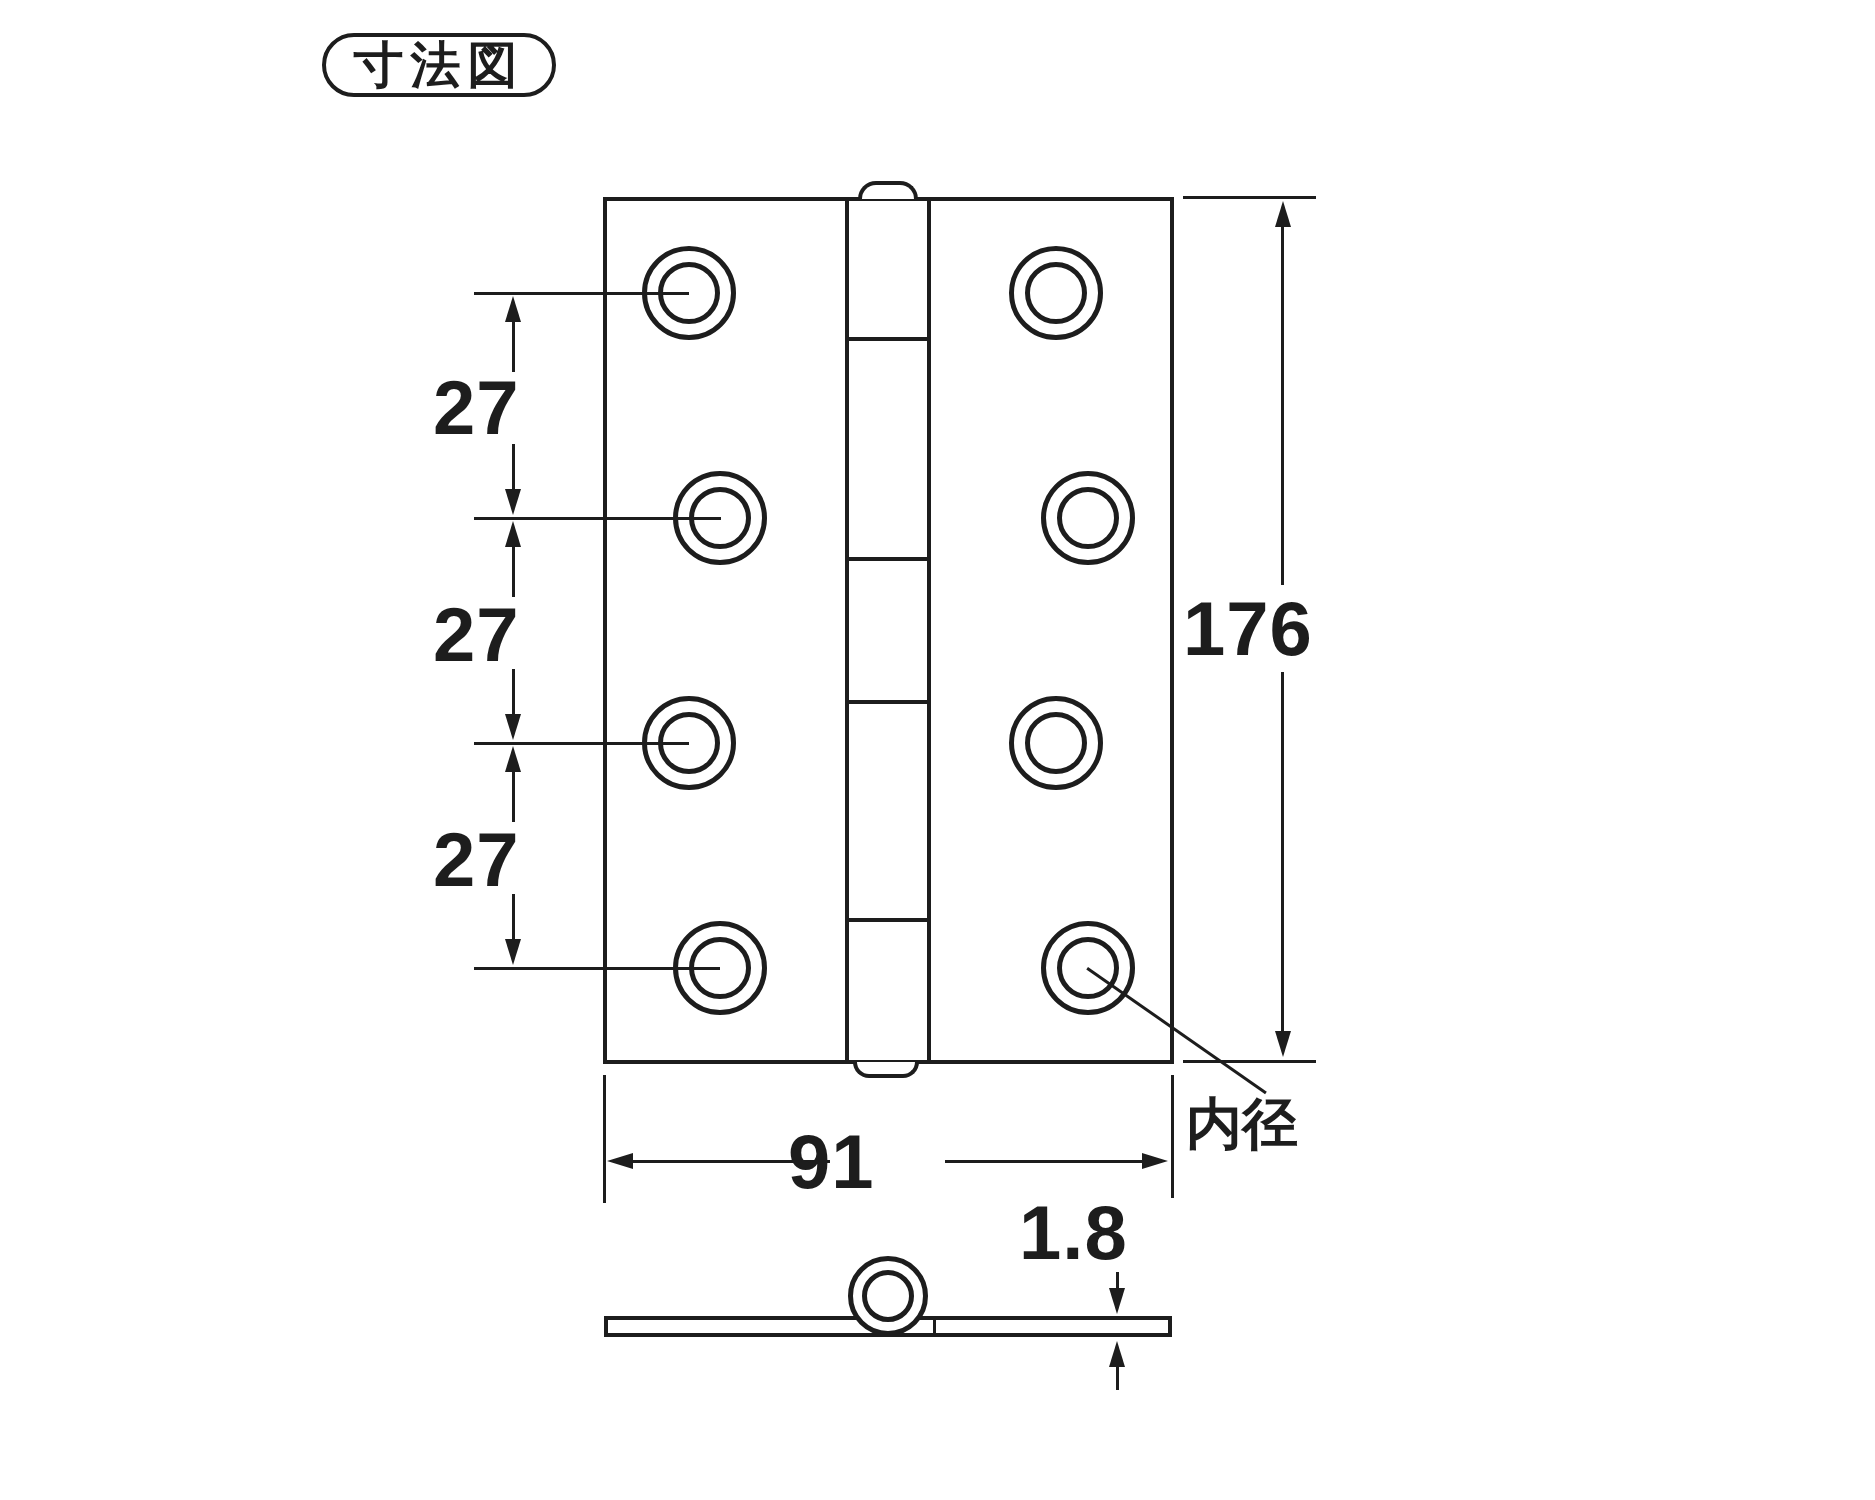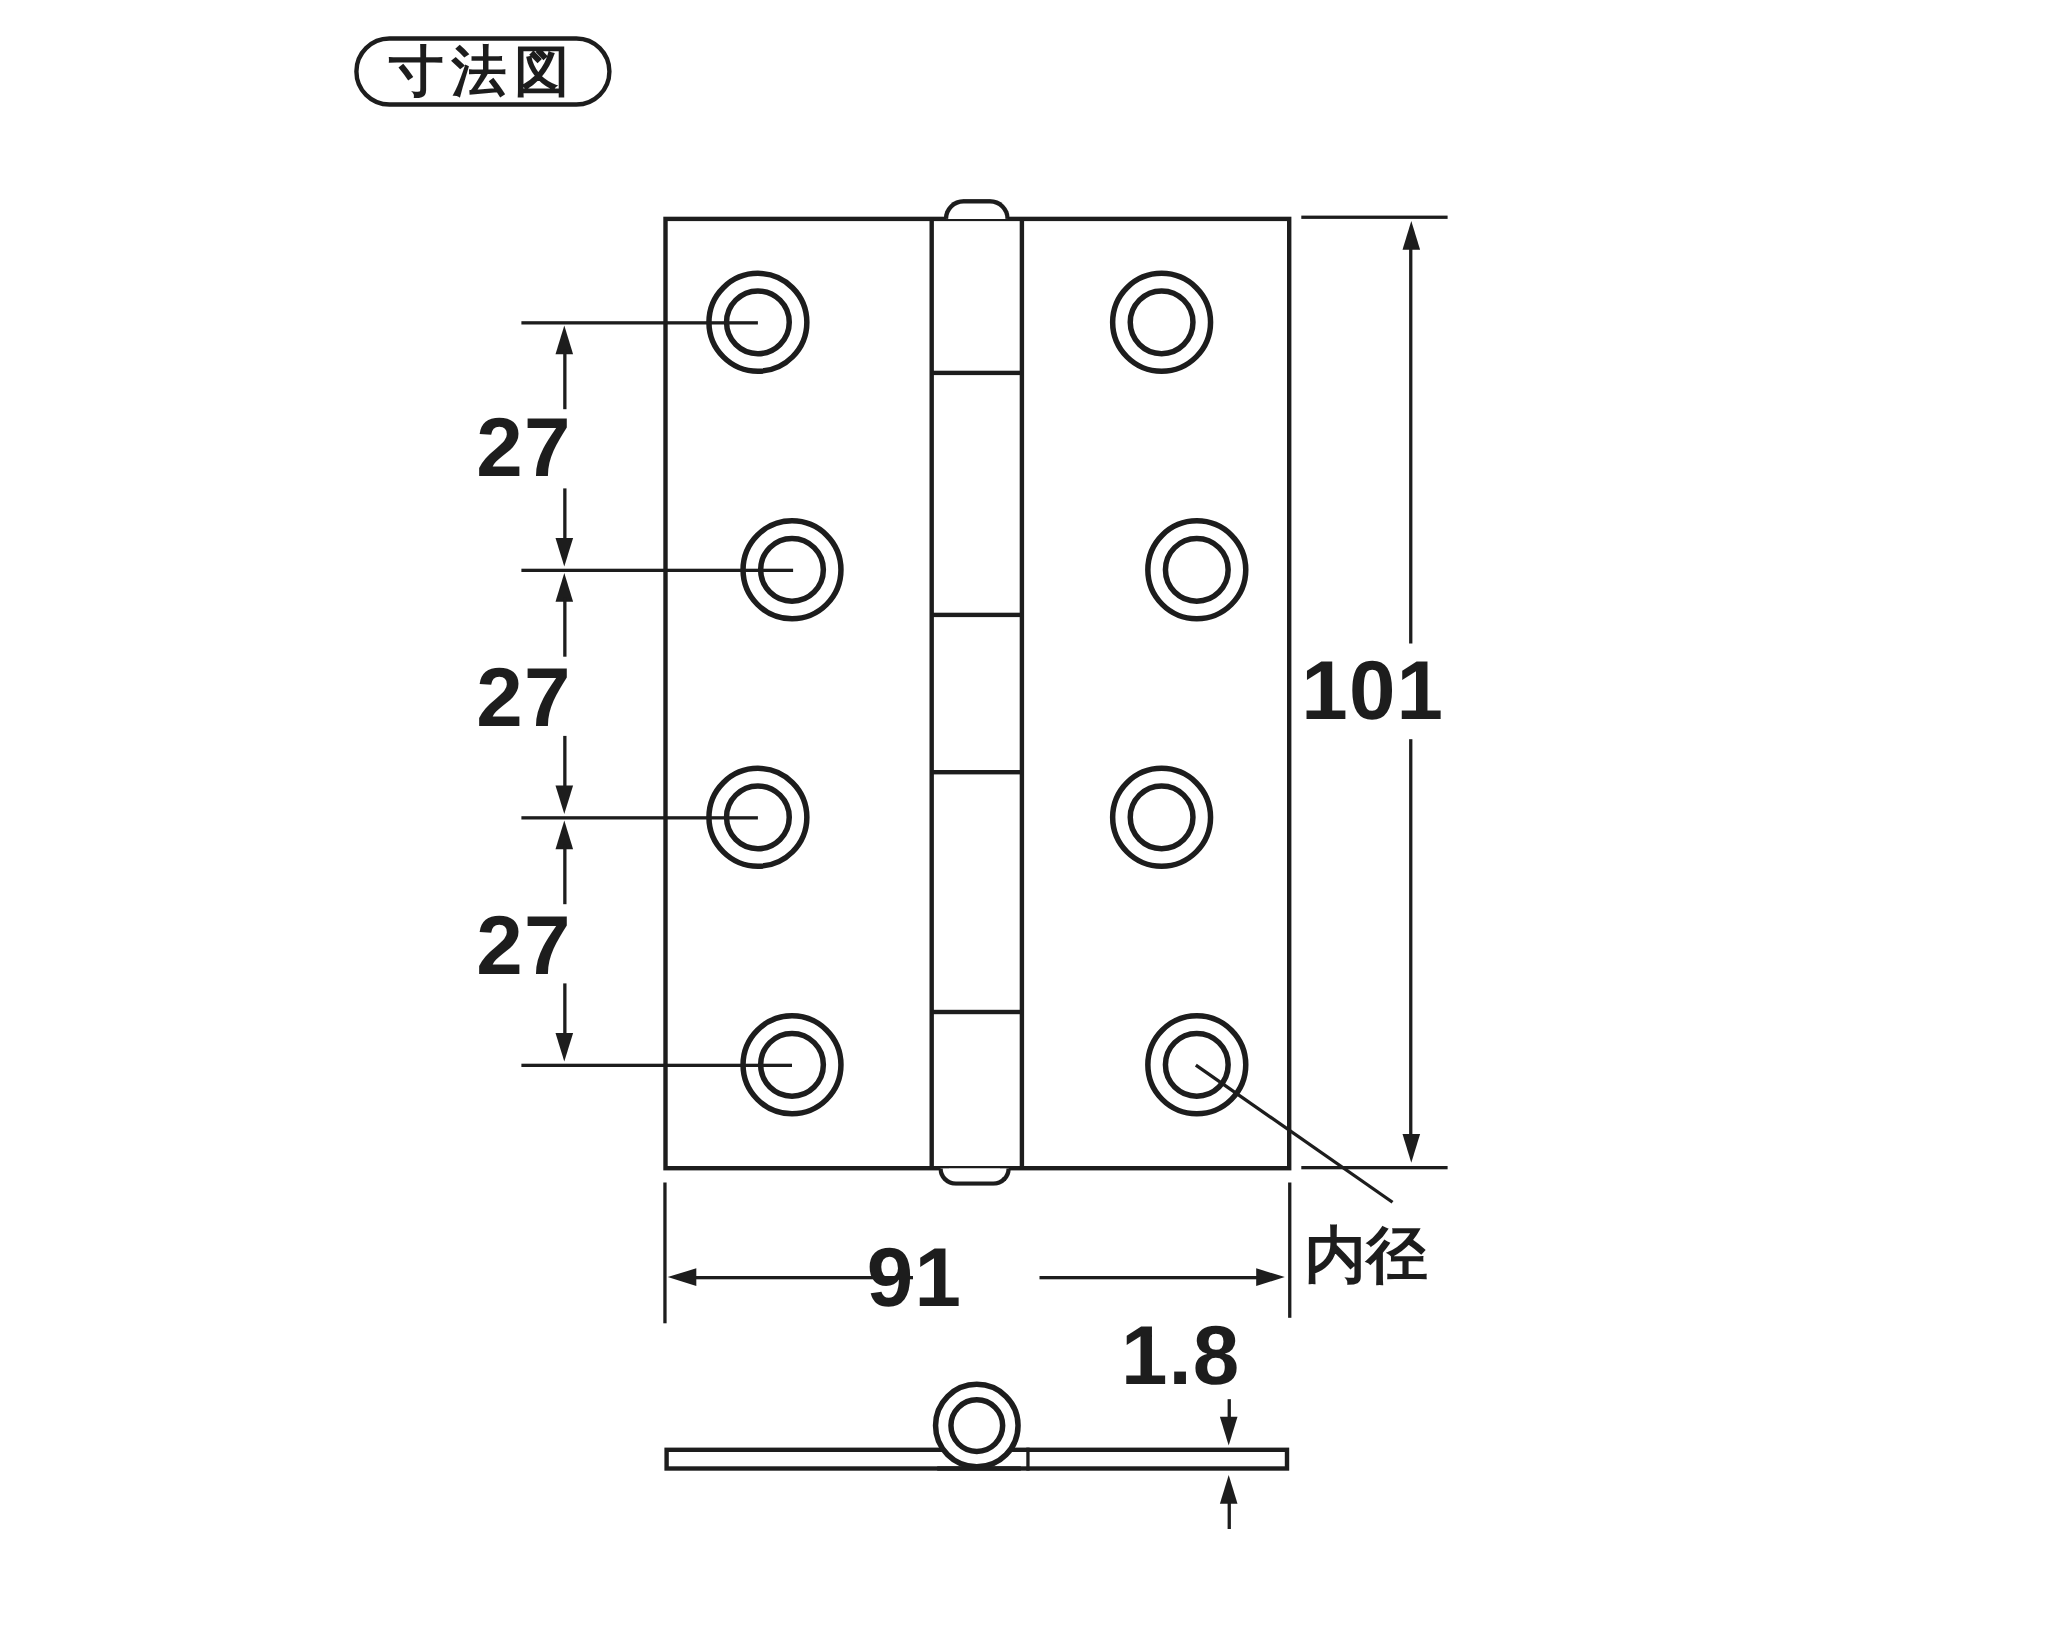--- a/index.html
+++ b/index.html
@@ -12,21 +12,21 @@
   .outline{position:absolute;border:4px solid #1d1d1d;box-sizing:border-box;background:transparent;}
   .dimtxt{position:absolute;font-size:76px;font-weight:700;text-align:left;line-height:1;letter-spacing:1px;}
   .arrU{position:absolute;width:0;height:0;border-left:8px solid transparent;border-right:8px solid transparent;border-bottom:26px solid #1d1d1d;}
   .arrD{position:absolute;width:0;height:0;border-left:8px solid transparent;border-right:8px solid transparent;border-top:26px solid #1d1d1d;}
   .arrL{position:absolute;width:0;height:0;border-top:8px solid transparent;border-bottom:8px solid transparent;border-right:26px solid #1d1d1d;}
   .arrR{position:absolute;width:0;height:0;border-top:8px solid transparent;border-bottom:8px solid transparent;border-left:26px solid #1d1d1d;}
   .pill{position:absolute;left:322px;top:33px;width:234px;height:64px;border:4px solid #1d1d1d;border-radius:36px;
         box-sizing:border-box;display:flex;align-items:center;justify-content:center;
         font-size:50px;font-weight:700;letter-spacing:7px;}
   .unit{position:absolute;left:1199px;top:1432px;width:332px;text-align:center;font-size:50px;font-weight:400;line-height:1;}
-  .dialabel{position:absolute;left:1186px;top:1096px;display:flex;align-items:baseline;font-weight:700;line-height:1;margin-top:17px;}
+  .dialabel{position:absolute;left:1186px;top:1096px;display:flex;align-items:baseline;font-weight:700;line-height:1;}
   .dialabel .kanji{font-size:56px;}
   .dialabel .phi{font-size:74px;margin-left:10px;letter-spacing:1px;}
 </style>
 </head>
 <body>
 
 <div id="stage">
 
   <div class="pill">
     <span>寸法図</span>
@@ -90,21 +90,21 @@
     <div class="dimtxt" style="left:433px;top:822px;width:160px;">27</div>
     <div class="ln" style="left:512px;top:894px;width:3px;height:48px;"></div>
     <div class="arrD" style="left:505px;top:939px;"></div>
   </div>
 
   <div>
     <div class="ln" style="left:1183px;top:196px;width:133px;height:3px;"></div>
     <div class="ln" style="left:1183px;top:1060px;width:133px;height:3px;"></div>
     <div class="arrU" style="left:1275px;top:201px;"></div>
     <div class="ln" style="left:1281px;top:225px;width:3px;height:360px;"></div>
-    <div class="dimtxt" style="left:1183px;top:591px;width:200px;">101</div>
+    <div class="dimtxt" style="left:1183px;top:591px;width:200px;">176</div>
     <div class="ln" style="left:1281px;top:672px;width:3px;height:363px;"></div>
     <div class="arrD" style="left:1275px;top:1031px;"></div>
   </div>
 
   <div>
     <div class="ln" style="left:603px;top:1075px;width:3px;height:128px;"></div>
     <div class="ln" style="left:1171px;top:1075px;width:3px;height:123px;"></div>
     <div class="arrL" style="left:607px;top:1153px;"></div>
     <div class="ln" style="left:630px;top:1160px;width:200px;height:3px;"></div>
     <div class="dimtxt" style="left:788px;top:1124px;width:200px;">91</div>

